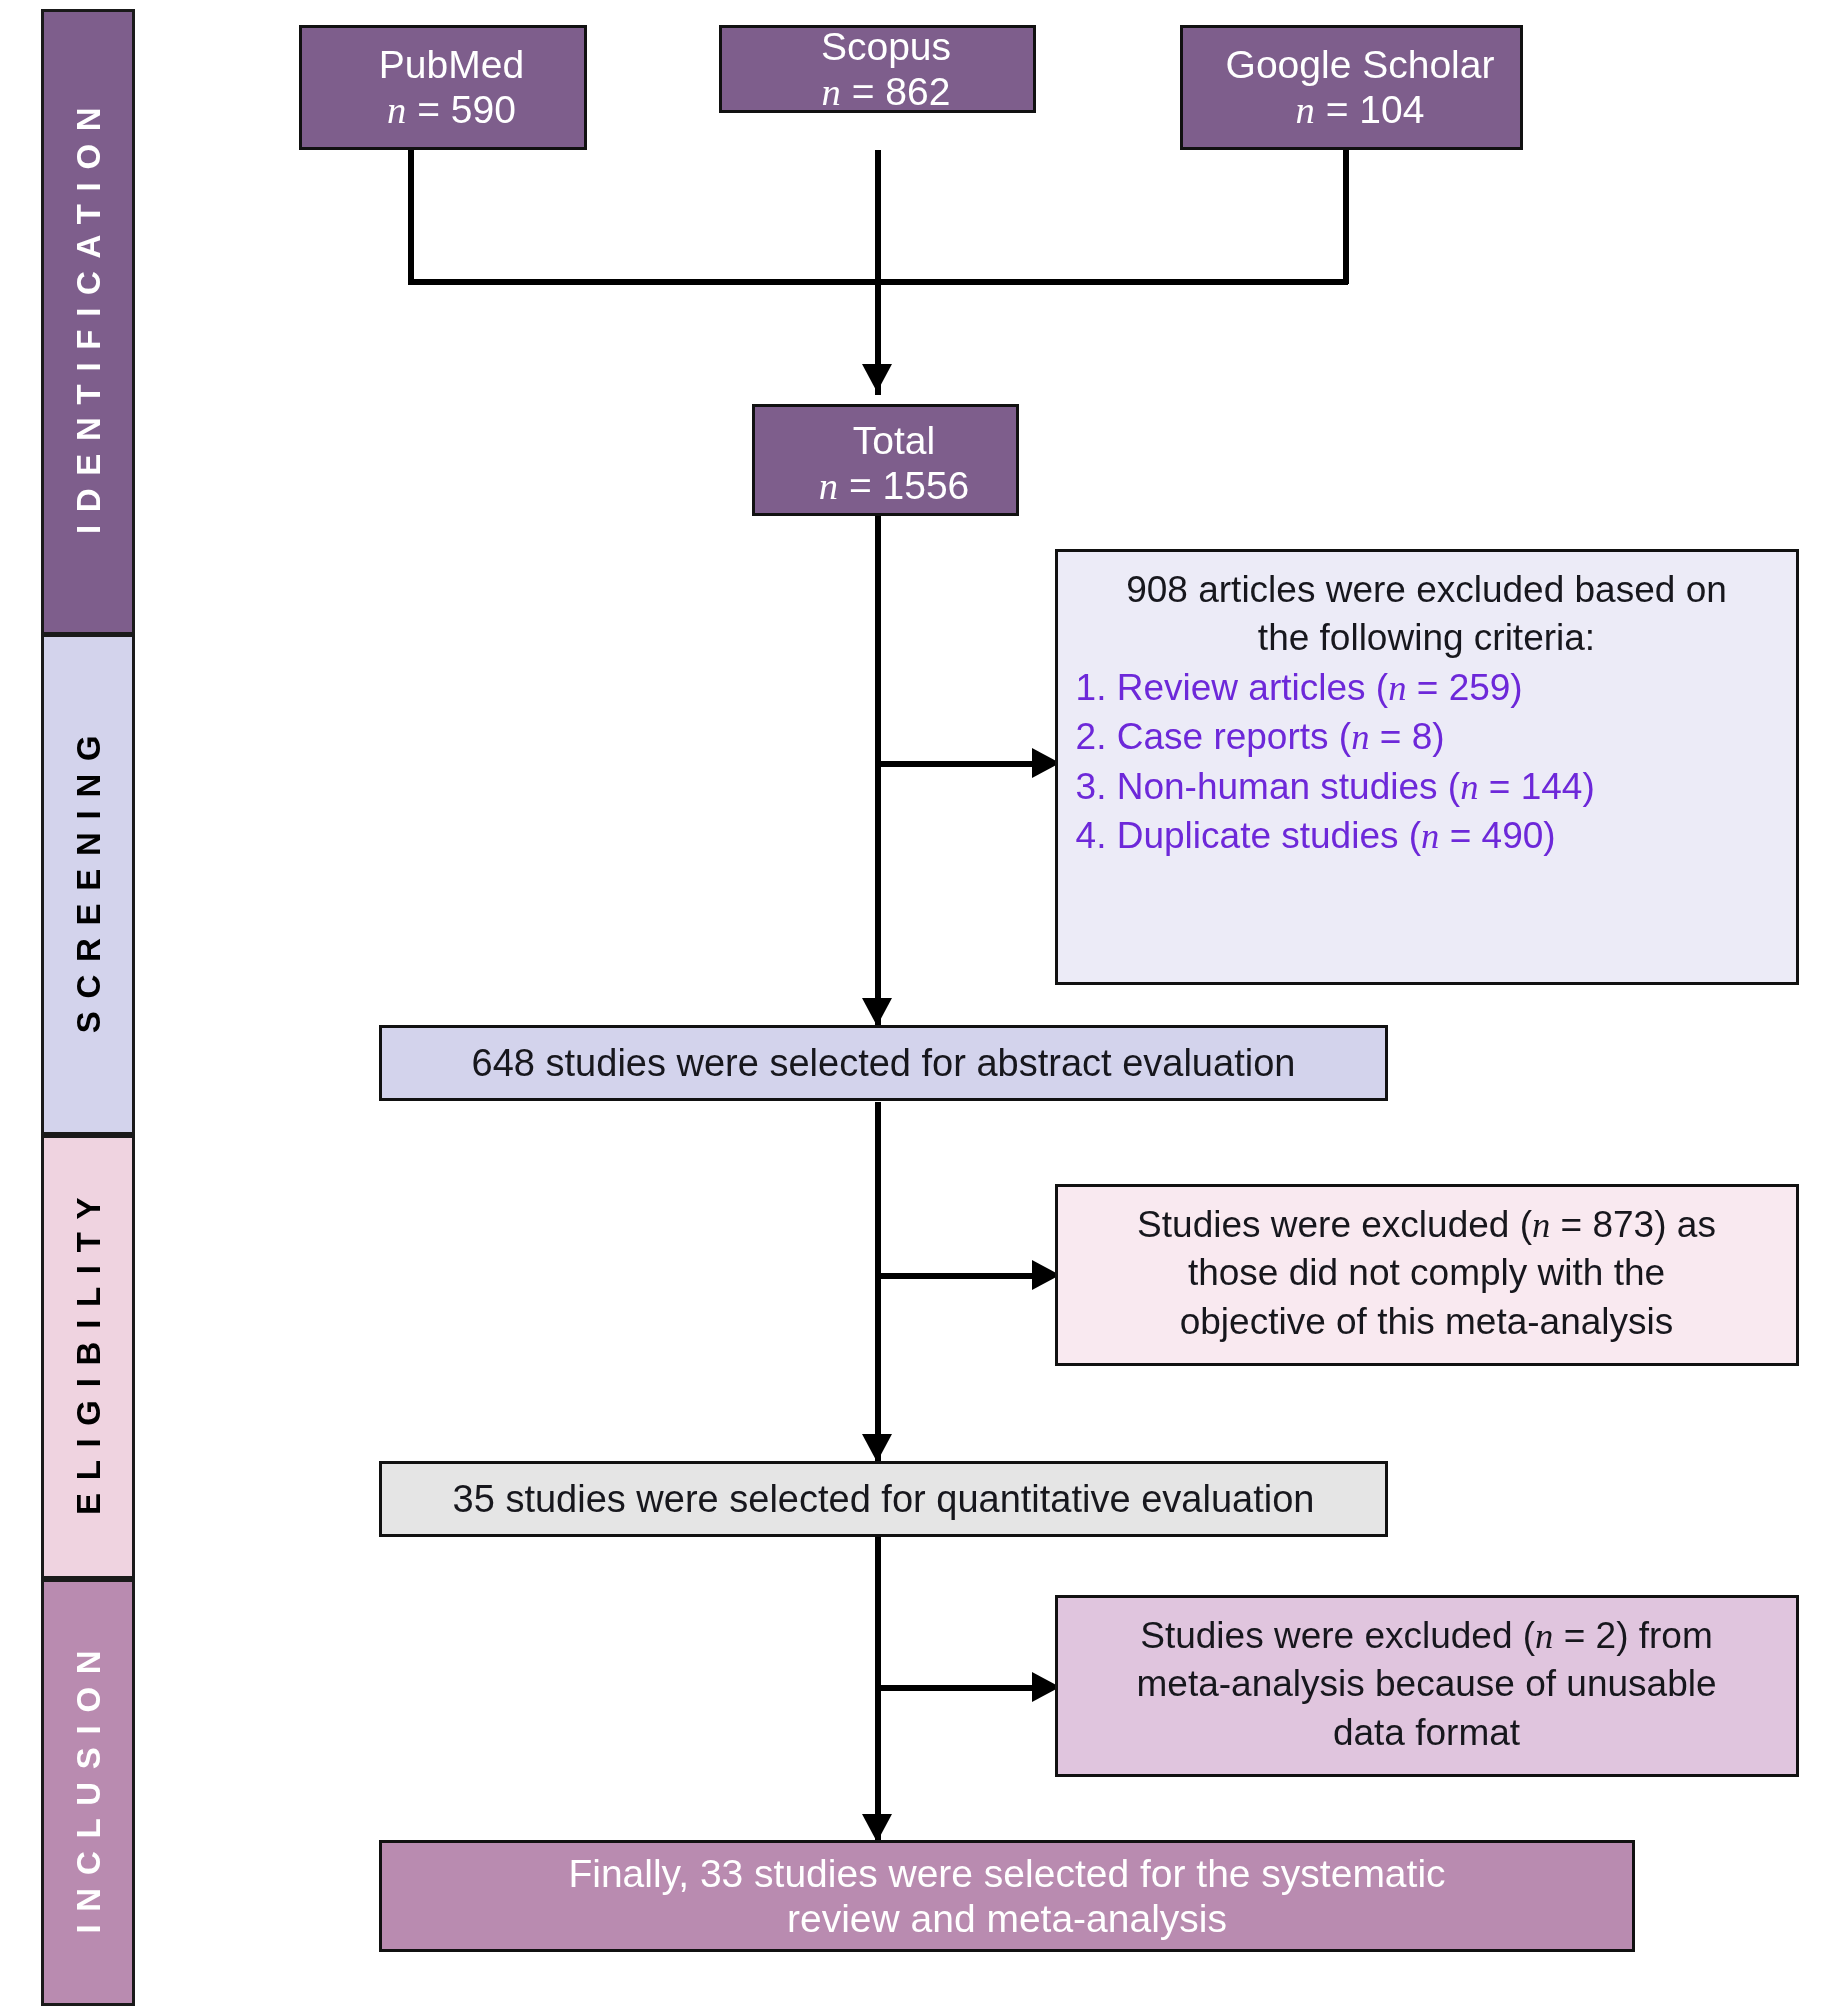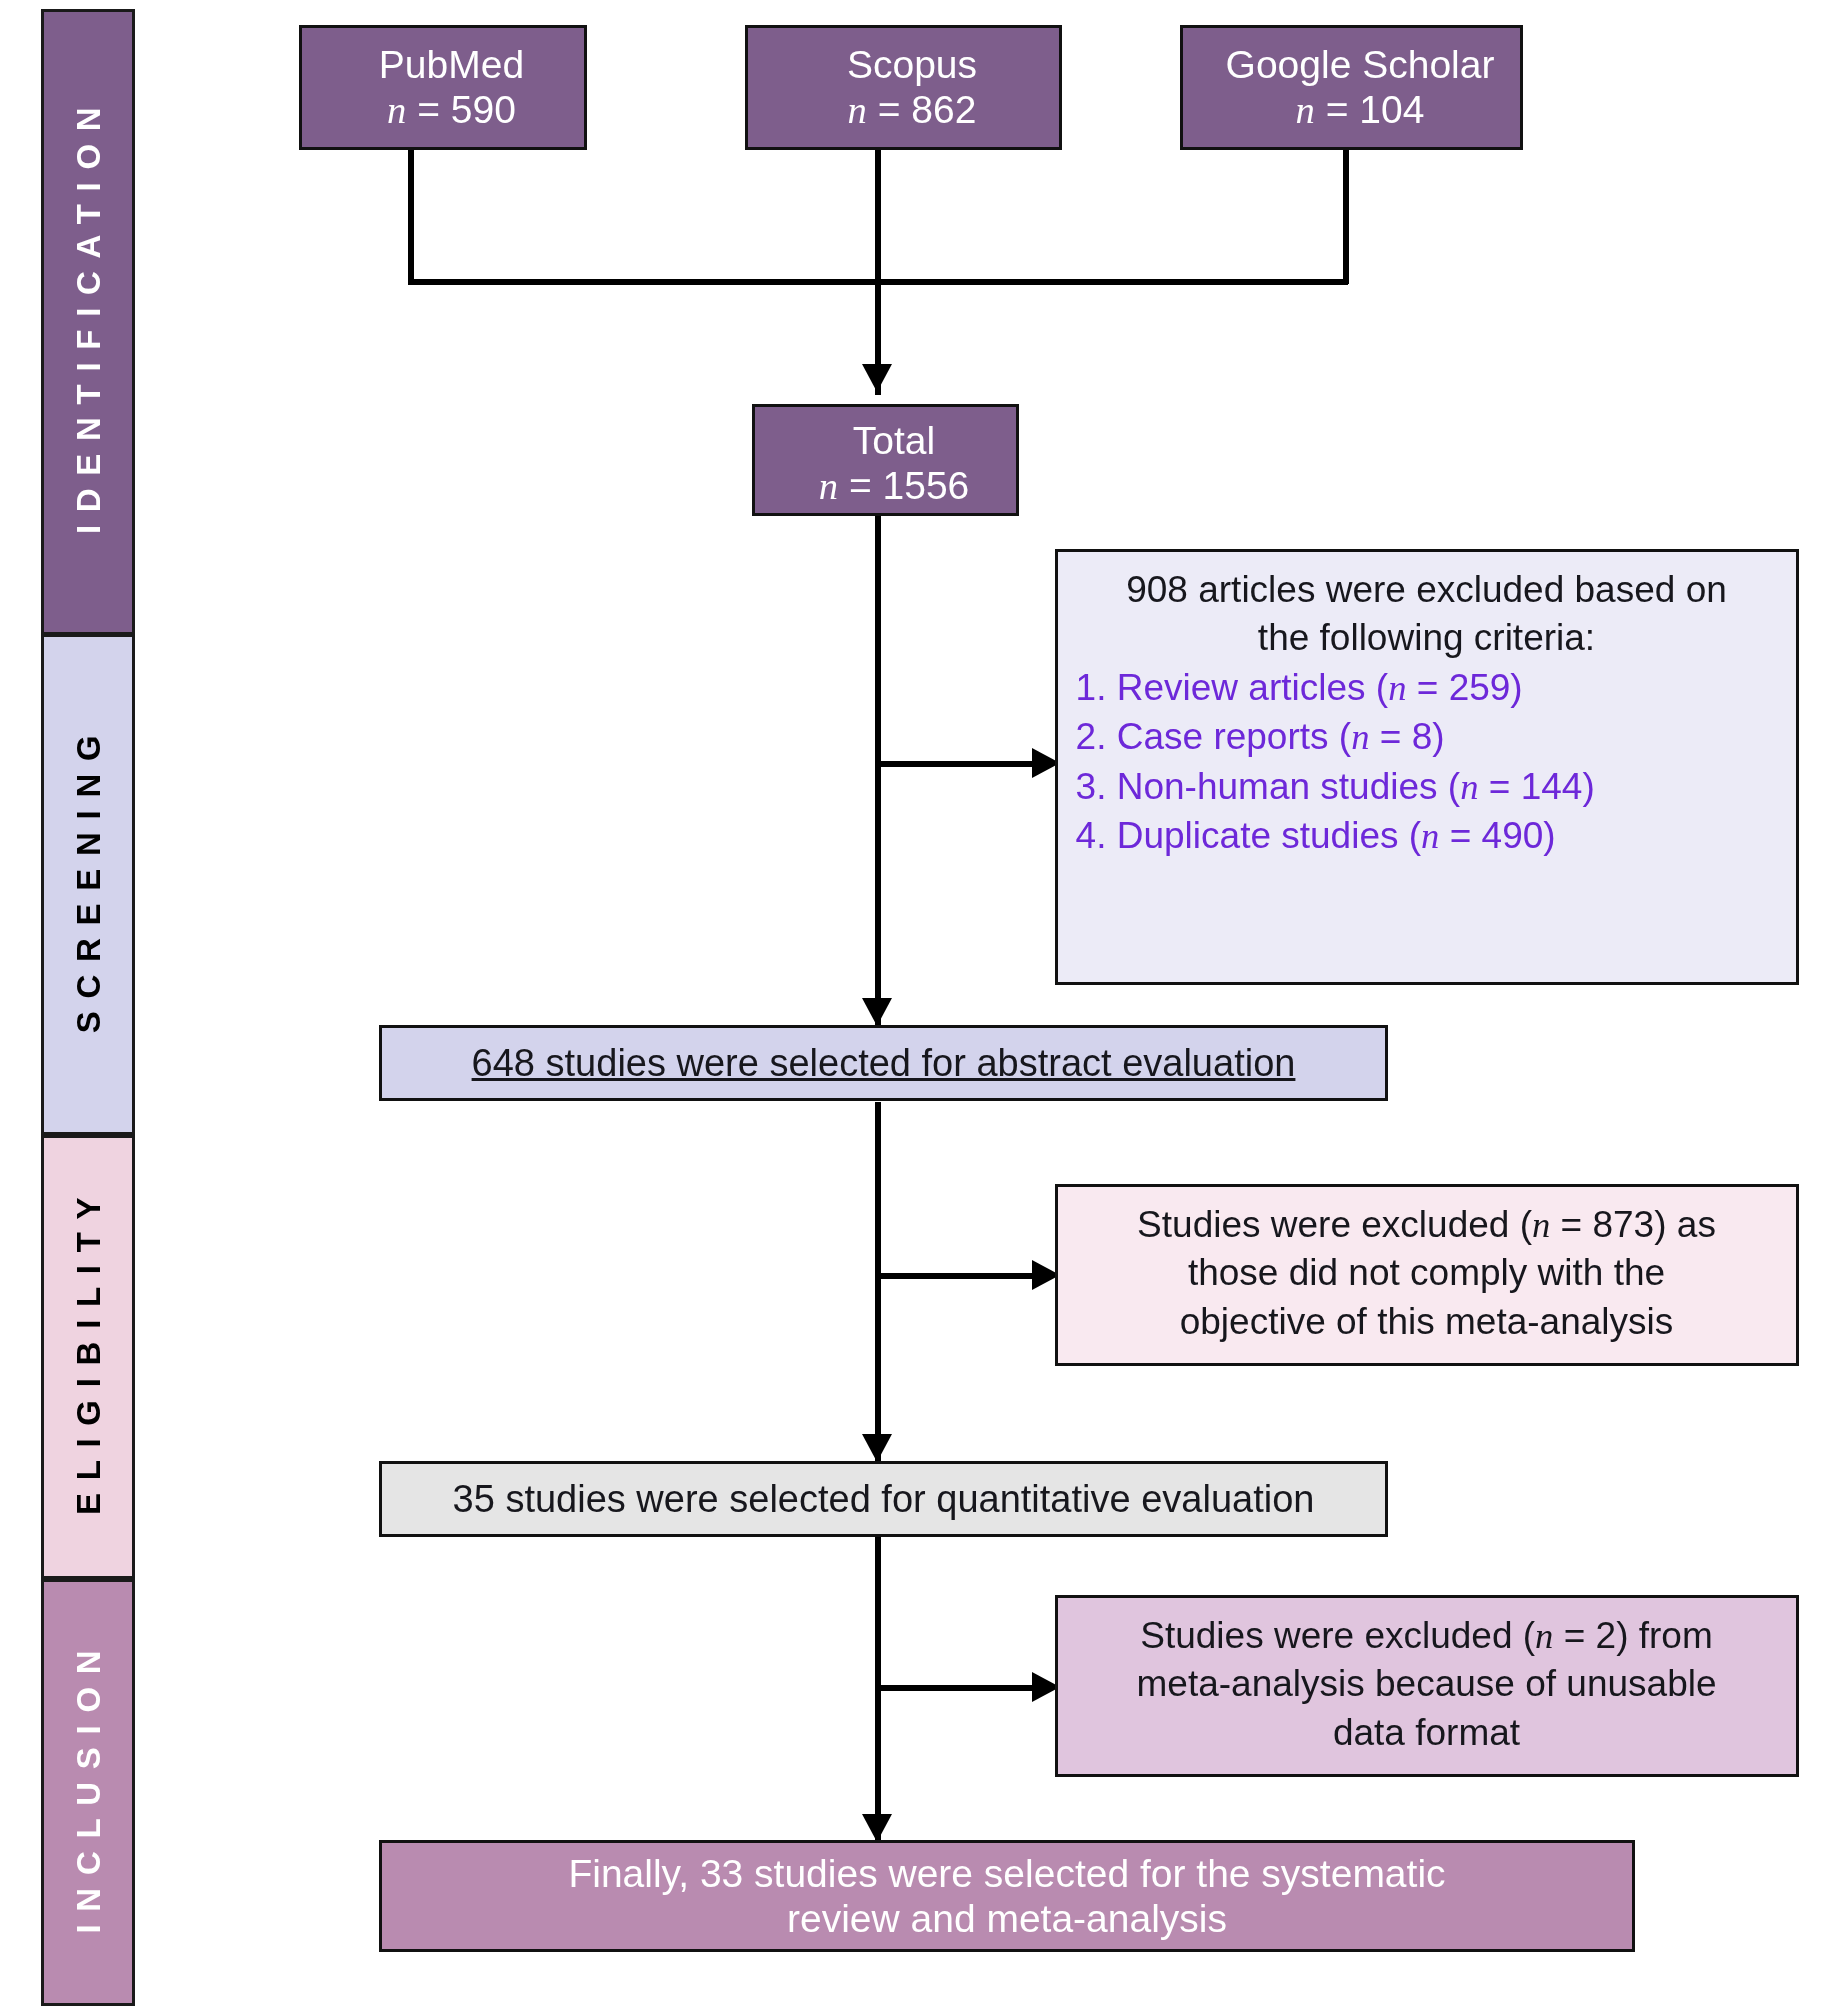--- a/index.html
+++ b/index.html
@@ -139,21 +139,21 @@
 
   <div class="stage-band" id="band-inclusion" style="top: 1579px; height: 427px; background: rgb(185, 139, 176);">
     <span class="stage-label" style="color: rgb(255, 255, 255);">INCLUSION</span>
   </div>
 
   <div class="fbox src" id="box-pubmed" style="left: 299px; top: 25px; width: 288px; height: 125px; background: rgb(126, 94, 140);">
     <span class="ln">PubMed</span>
     <span class="ln"><em class="n">n</em> = <span>590</span></span>
   </div>
 
-  <div class="fbox src" id="box-scopus" style="left: 745px; top: 25px; width: 317px; height: 125px; background: rgb(126, 94, 140); text-align: right;">
+  <div class="fbox src" id="box-scopus" style="left: 719px; top: 25px; width: 317px; height: 88px; background: rgb(126, 94, 140); text-align: right;">
     <span class="ln">Scopus</span>
     <span class="ln"><em class="n">n</em> = <span>862</span></span>
   </div>
 
   <div class="fbox src" id="box-gscholar" style="left: 1180px; top: 25px; width: 343px; height: 125px; background: rgb(126, 94, 140);">
     <span class="ln">Google Scholar</span>
     <span class="ln"><em class="n">n</em> = <span>104</span></span>
   </div>
 
   <div class="vline" id="lead-pubmed" style="left: 408px; top: 150px; height: 134px;"></div>
@@ -177,21 +177,21 @@
     <span class="ln">908 articles were excluded based on</span>
     <span class="ln">the following criteria:</span>
     <ul class="crit-list">
       <li><span>1.</span> <span>Review articles</span> (<em class="n">n</em> = <span>259</span>)</li>
       <li><span>2.</span> <span>Case reports</span> (<em class="n">n</em> = <span>8</span>)</li>
       <li><span>3.</span> <span>Non-human studies</span> (<em class="n">n</em> = <span>144</span>)</li>
       <li><span>4.</span> <span>Duplicate studies</span> (<em class="n">n</em> = <span>490</span>)</li>
     </ul>
   </div>
 
-  <div class="fbox wide" id="box-648" style="left: 379px; top: 1025px; width: 1009px; height: 76px; background: rgb(211, 211, 236); text-decoration: underline;">
+  <div class="fbox wide" id="box-648" style="left: 379px; top: 1025px; width: 1009px; height: 76px; background: rgb(211, 211, 236);">
     <span class="ln">648 studies were selected for abstract evaluation</span>
   </div>
 
   <div class="vline" id="spine-648-35" style="left: 875px; top: 1102px; height: 362px;"></div>
   <div class="hline" id="branch-613" style="left: 875px; top: 1273px; width: 173px;"></div>
   <div class="arrow-right" id="arrow-613" style="left: 1032px; top: 1260px;"></div>
   <div class="arrow-down" id="arrow-35" style="left: 862px; top: 1434px;"></div>
 
   <div class="fbox note" id="box-excl-613" style="left: 1055px; top: 1184px; width: 744px; height: 182px; background: rgb(249, 233, 240);">
     <span class="ln">Studies were excluded (<em class="n">n</em> = <span>873</span>) as</span>

